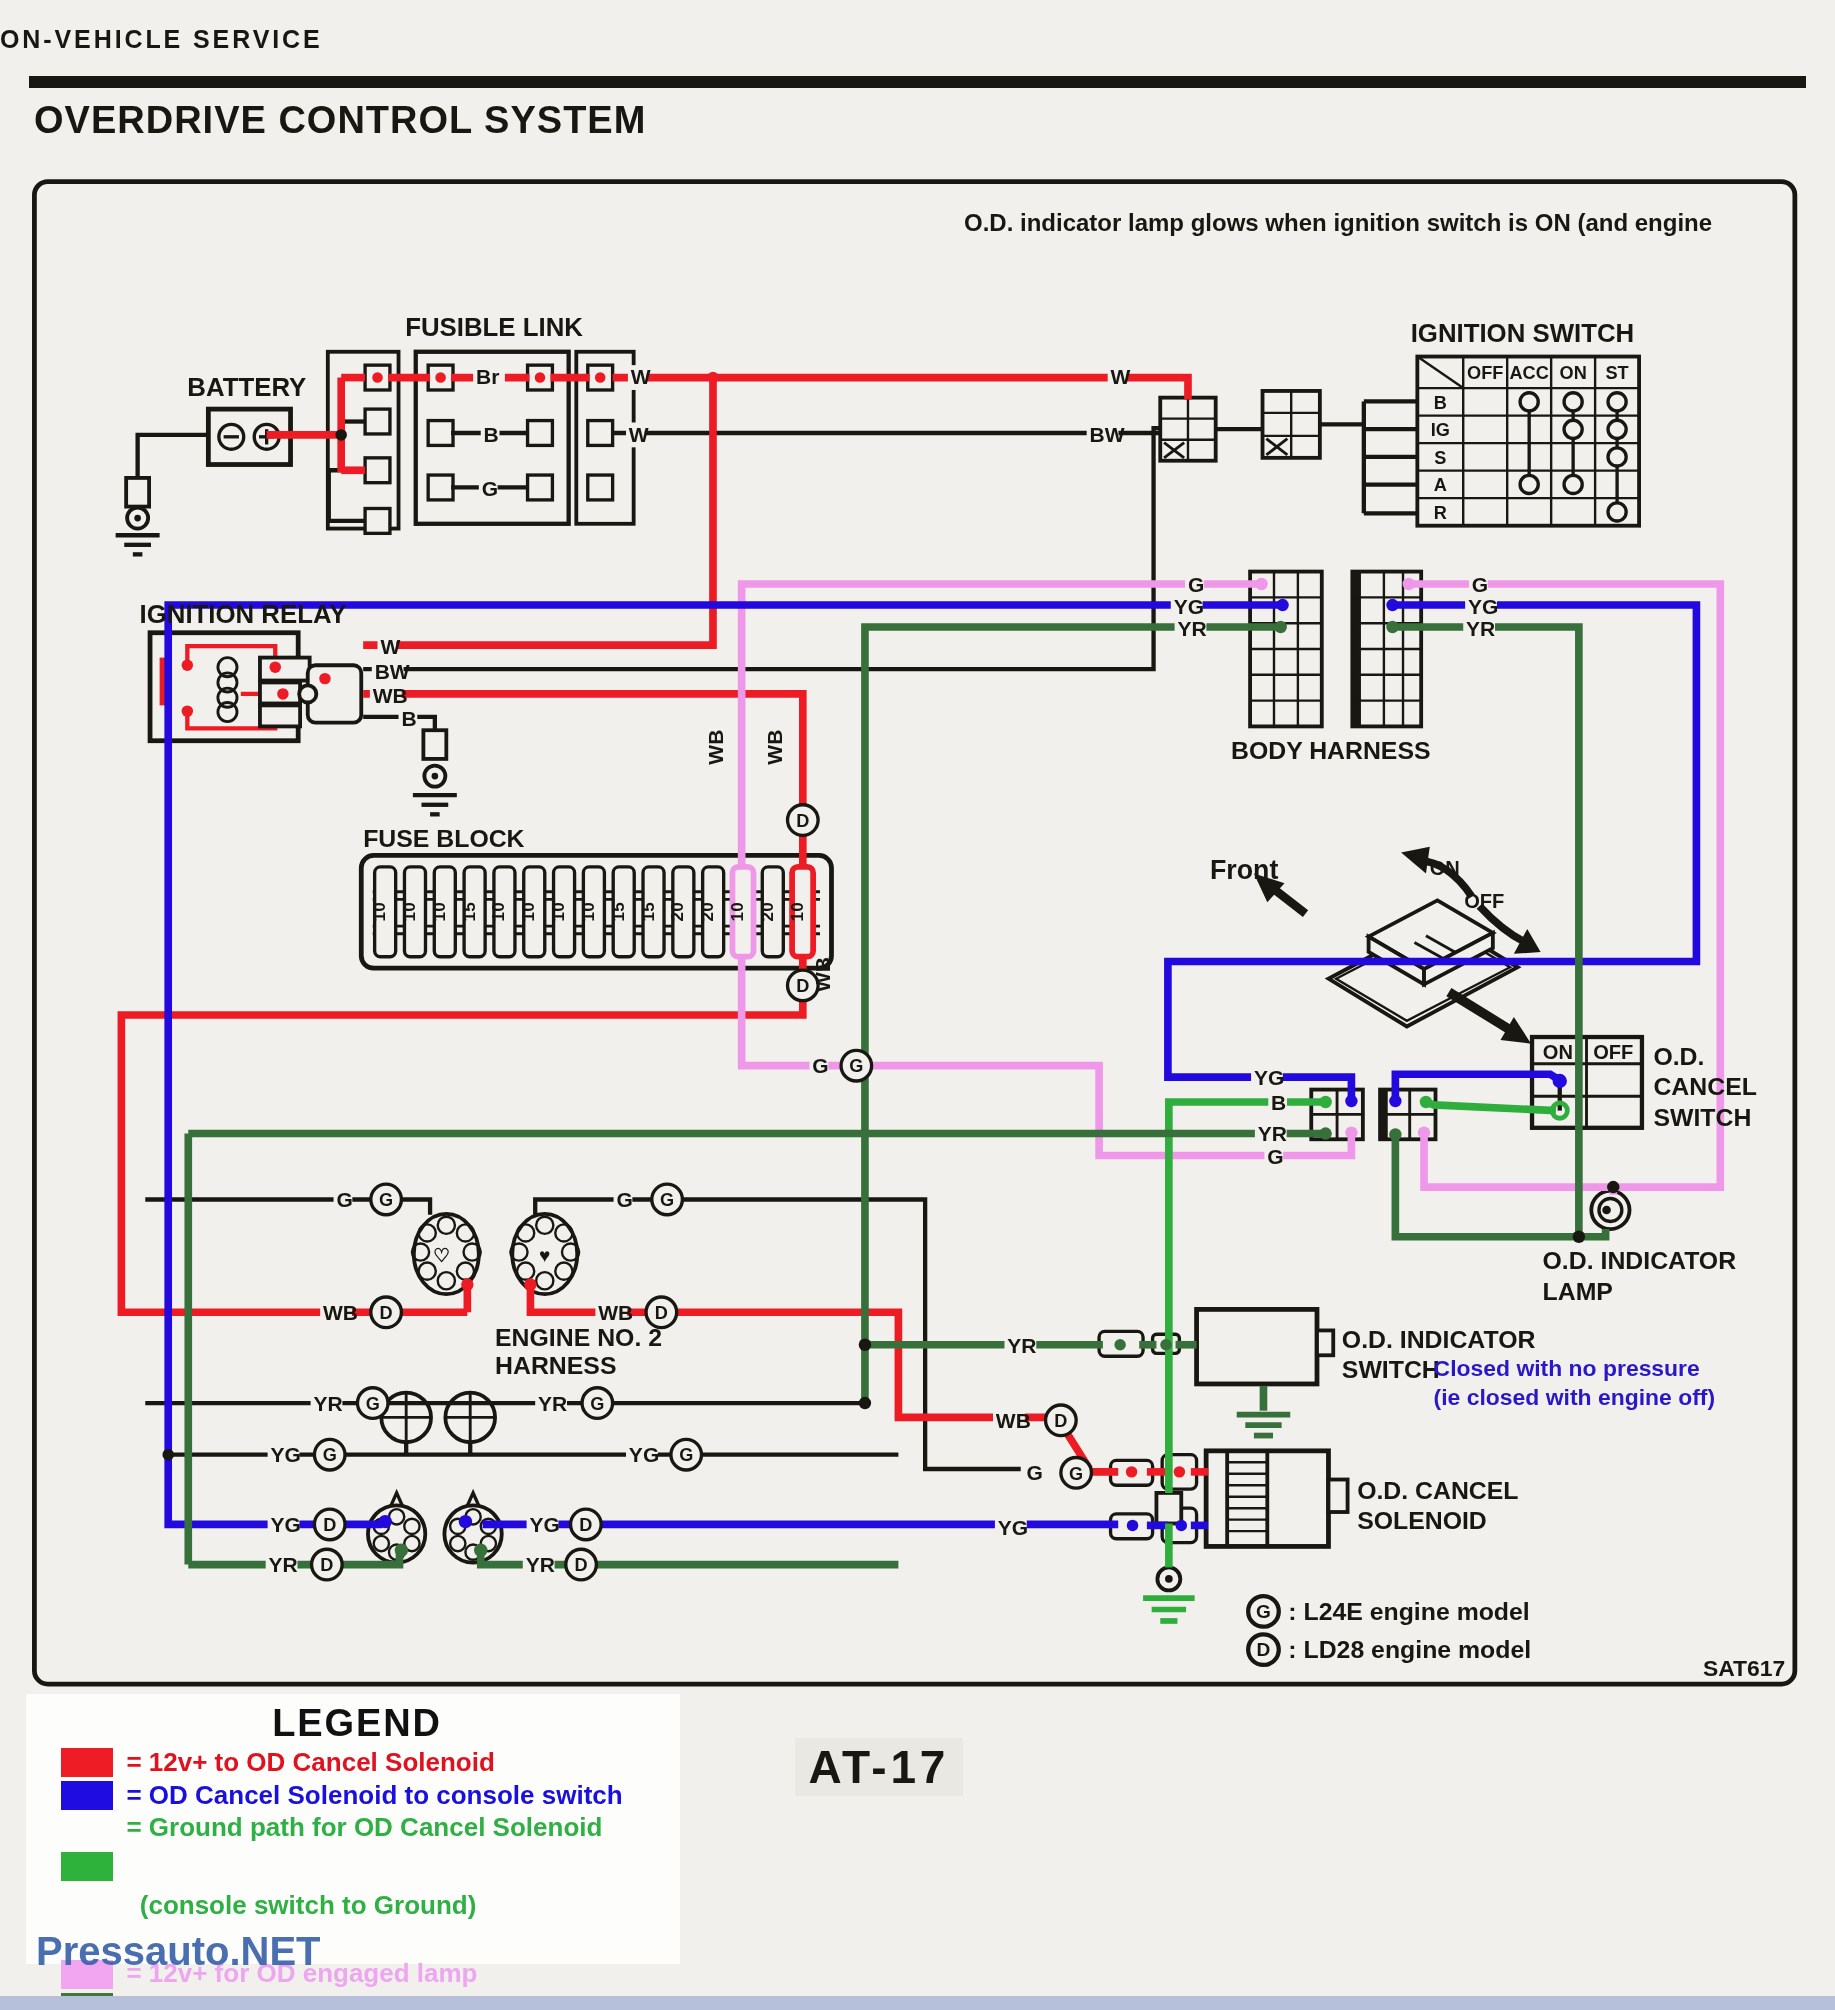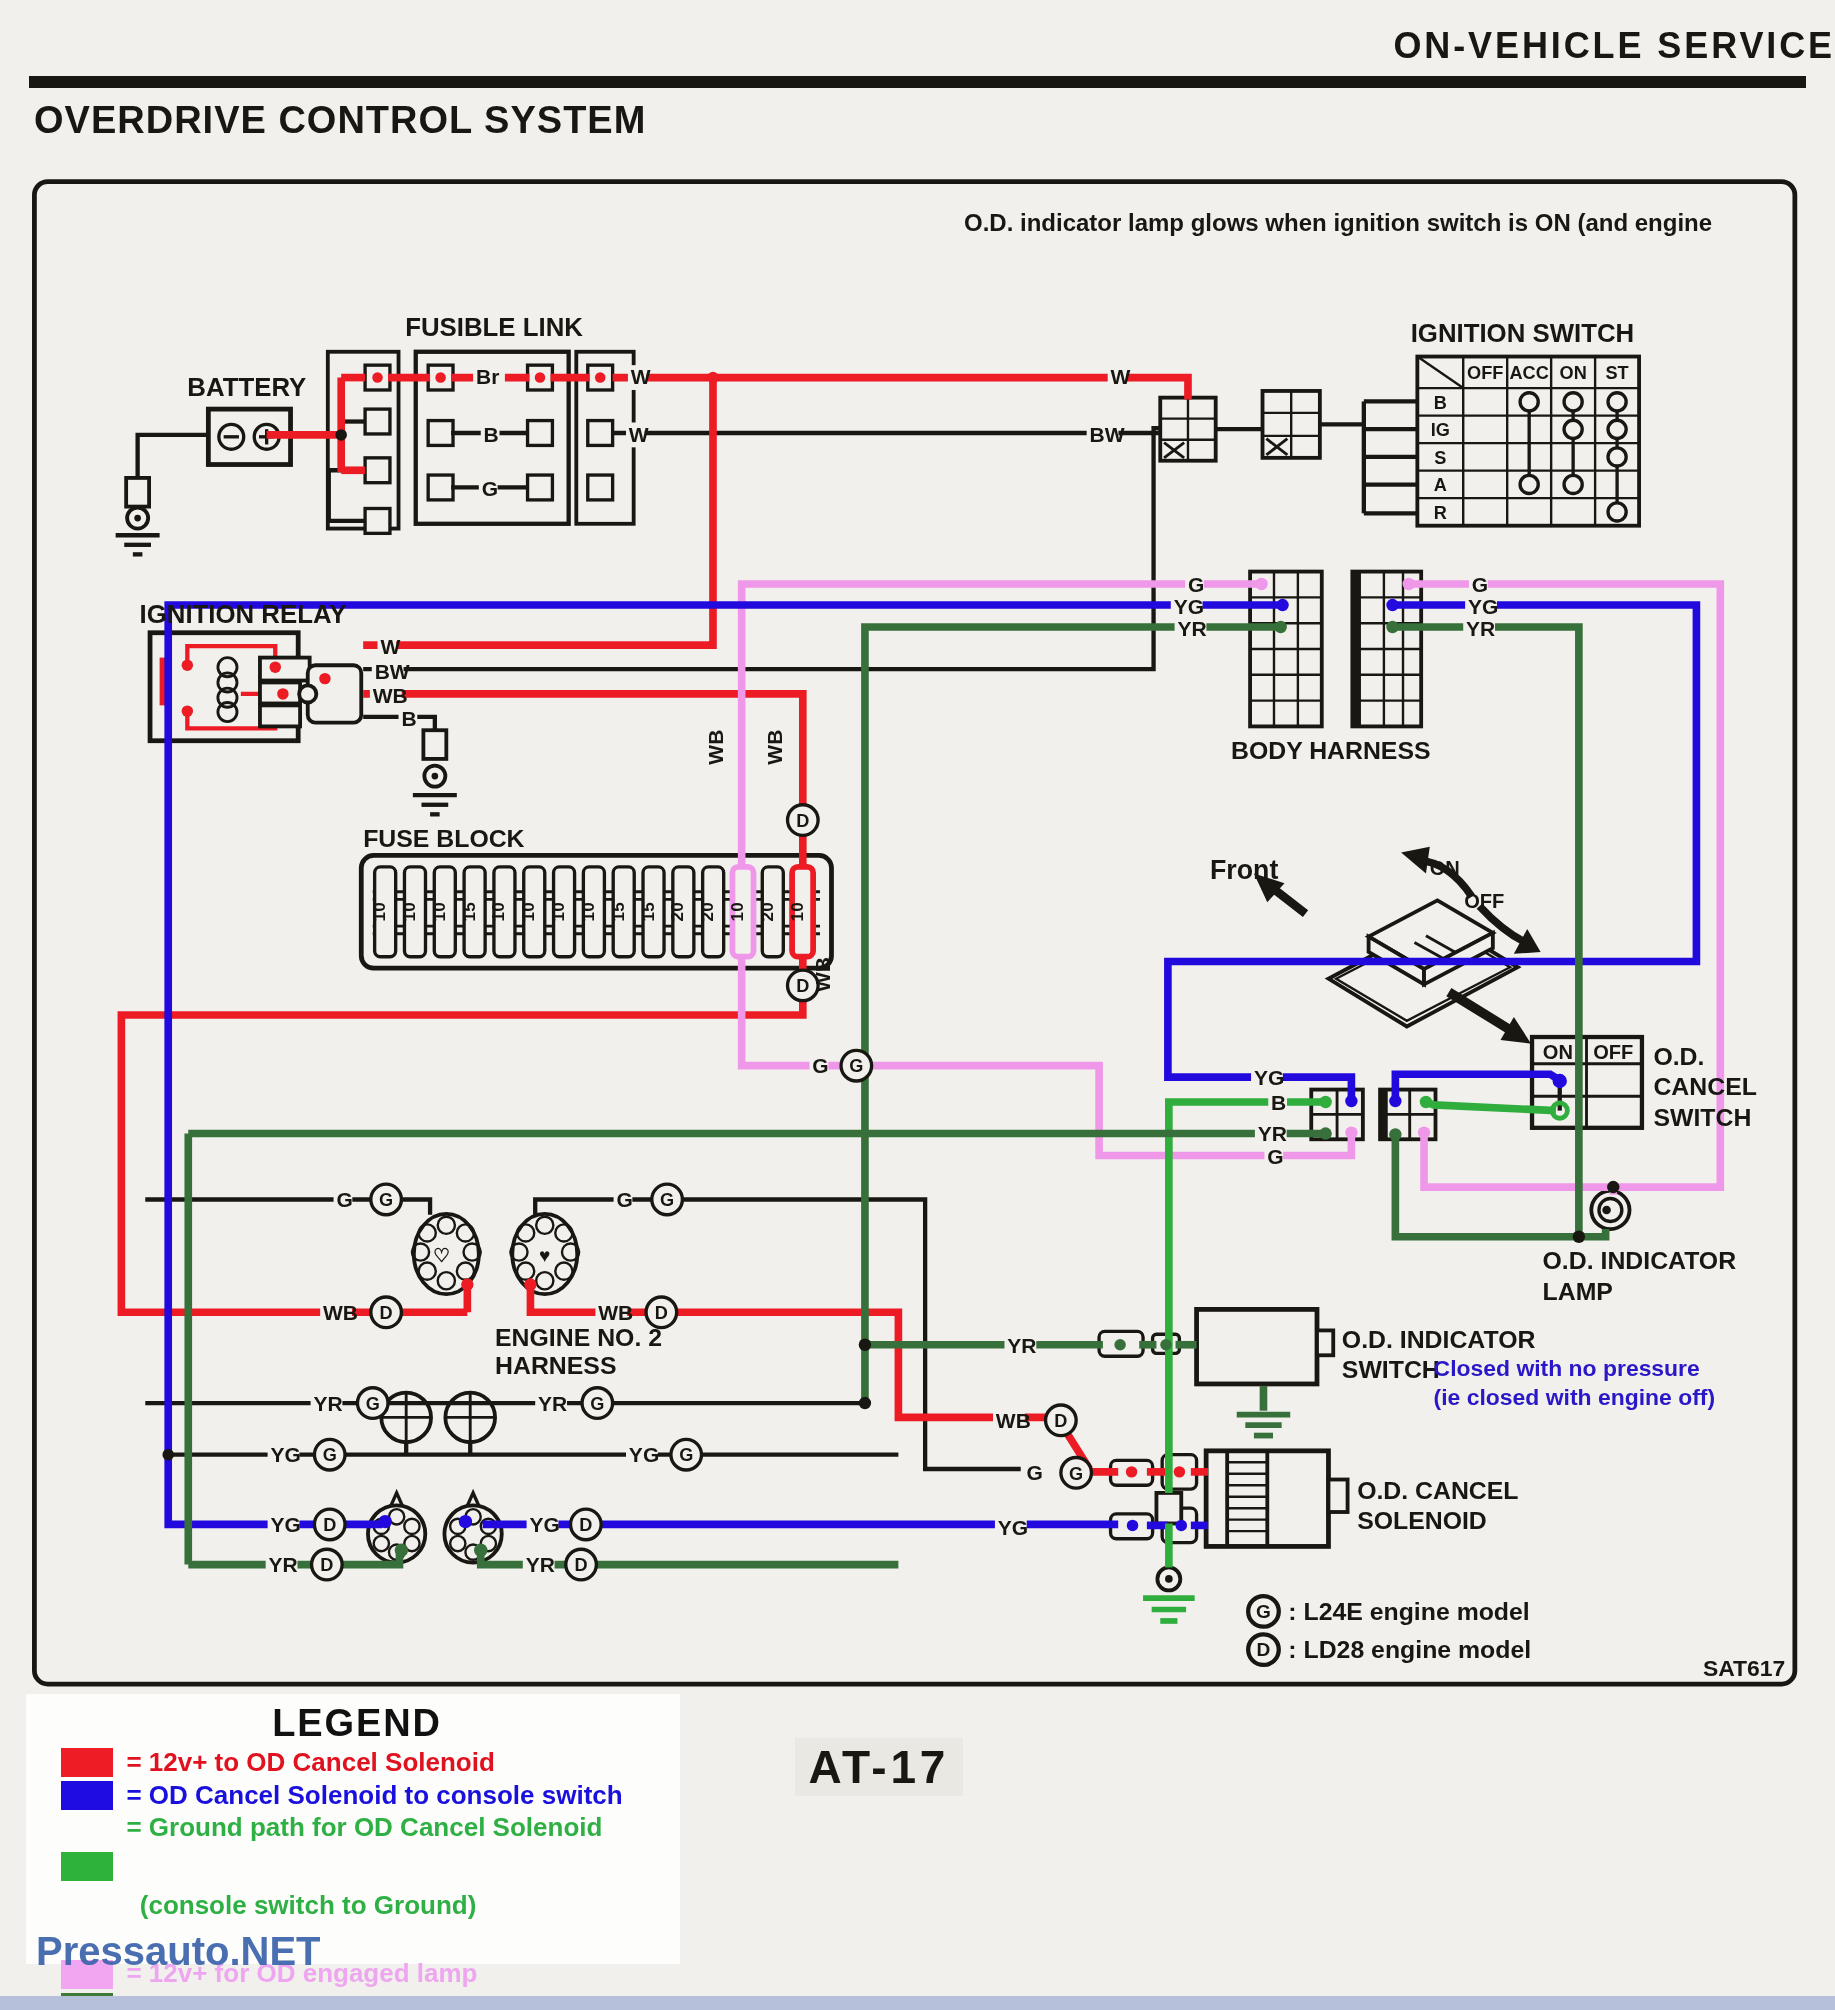--- a/index.html
+++ b/index.html
@@ -1,19 +1,19 @@
 <!DOCTYPE html>
 <html style="--paper: #f2f0ec; --ink: #191712; --red: #ec1b24; --blue: #2209dd; --green: #2fae3e; --pink: #ef97e9; --dkgreen: #37703a; --note_blue: #2a18c8; --legend_border: #edb02a; --watermark: #3b63ab;"><head>
 <meta charset="utf-8">
 <style>
   html,body{margin:0;padding:0;background:#e8e6e2;}
   .page{position:relative;width:1835px;height:2010px;background:var(--paper,#f2f0ec);
         font-family:"Liberation Sans",sans-serif;overflow:hidden;}
-  .page-title{position:absolute;left:0;right:0;top:25px;text-align:right;
-      font-size:36px;font-weight:bold;letter-spacing:2.9px;color:var(--ink);}
+  .page-title{position:absolute;left:0;right:0;top:25px;text-align:left;
+      font-size:25px;font-weight:bold;letter-spacing:2.9px;color:var(--ink);}
   .title-rule{position:absolute;left:29px;right:29px;top:76px;height:12.4px;background:var(--ink);}
   .heading{position:absolute;left:34px;top:99px;font-size:38px;font-weight:bold;
       letter-spacing:1px;color:var(--ink);}
   .note{position:absolute;left:964px;top:208px;width:860px;font-size:24px;line-height:30px;
       font-weight:bold;color:var(--ink);}
   svg{position:absolute;left:0;top:0;}
   .sh{stroke:var(--ink);fill:none;}
   .shp{stroke:var(--ink);fill:var(--paper);}
   .fill-ink{fill:var(--ink);stroke:none;}
   .w-k{stroke:var(--ink);stroke-width:4.5;fill:none;}

